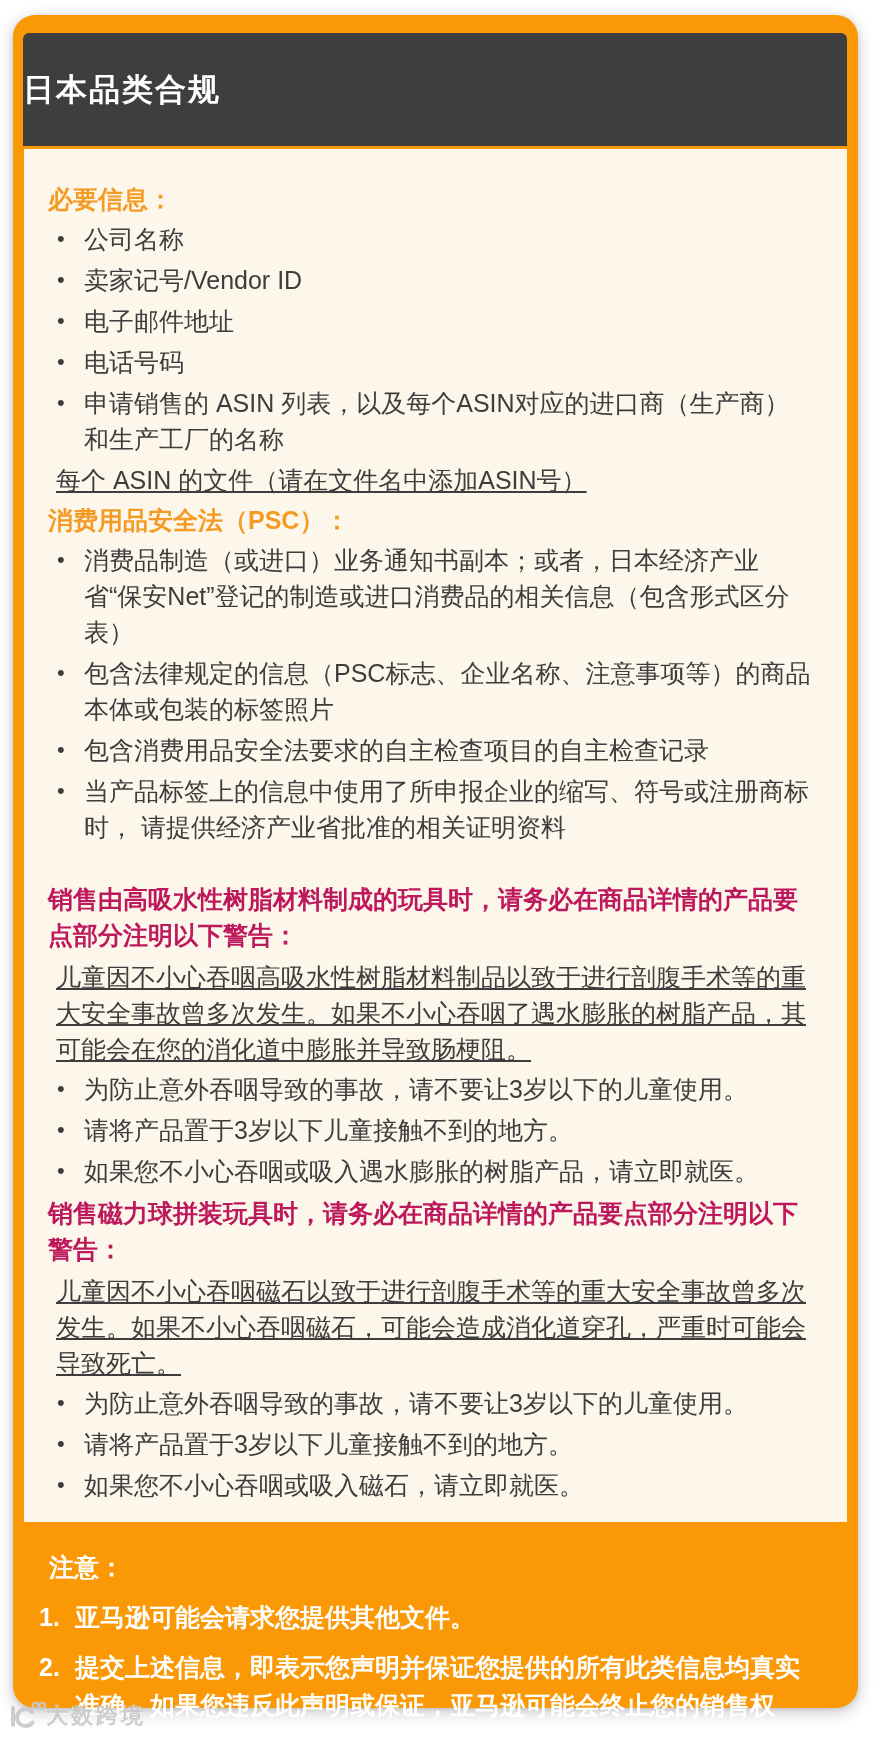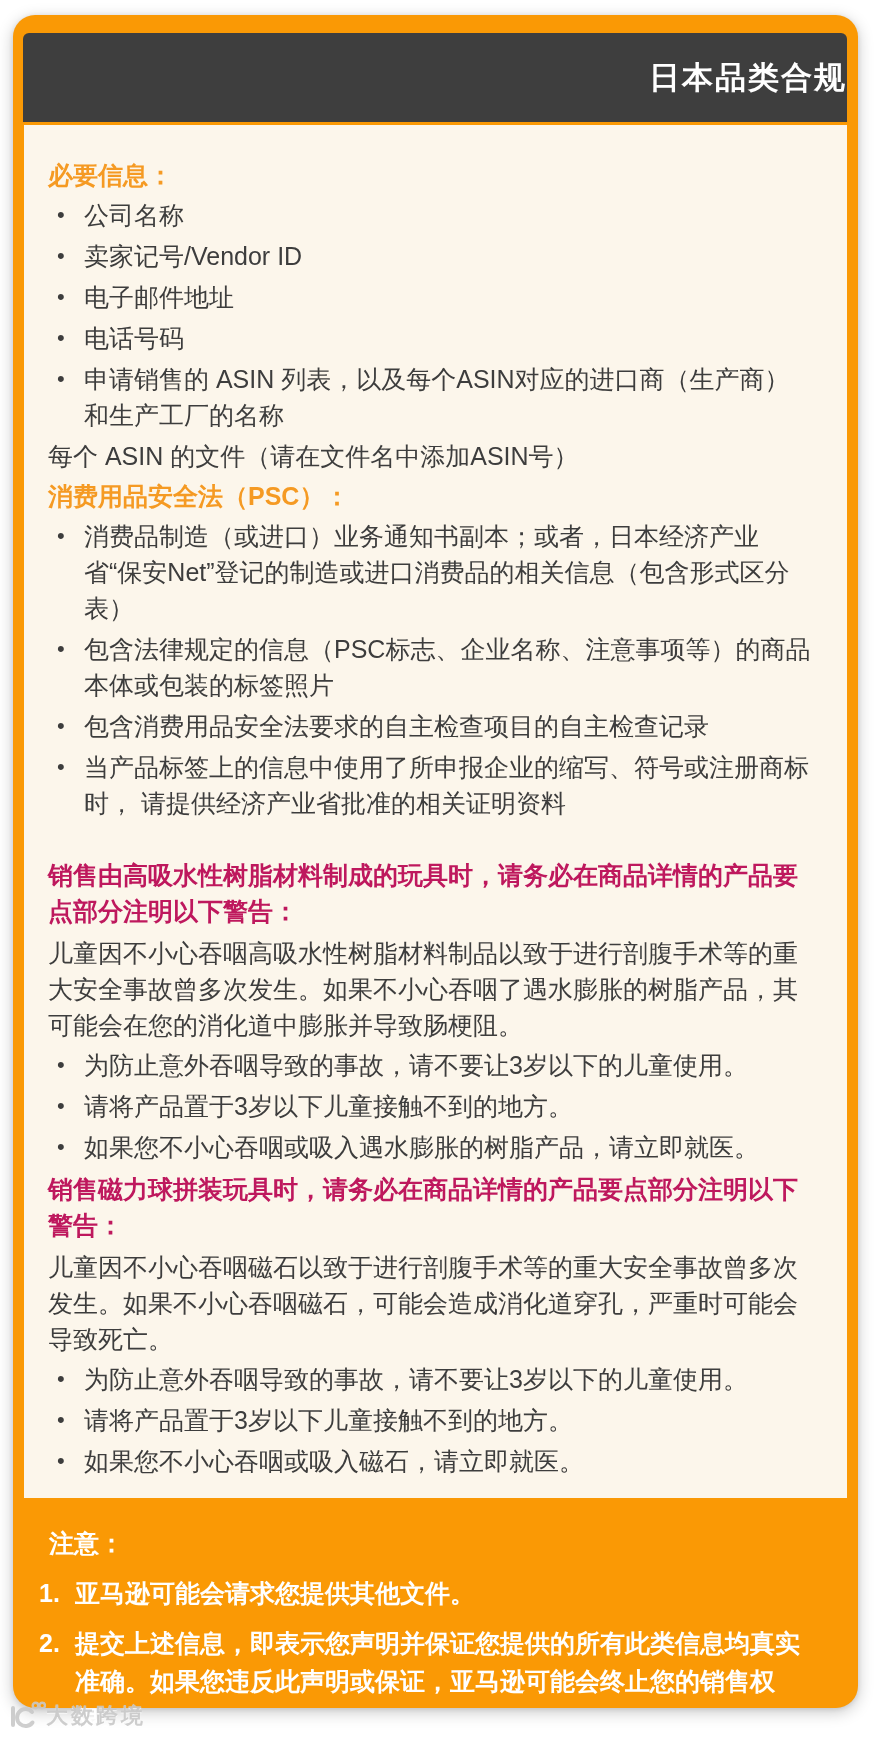--- a/index.html
+++ b/index.html
@@ -14,26 +14,26 @@
     position: absolute;
     left: 13px; top: 15px;
     width: 845px; height: 1693px;
     background: #FA9905;
     border-radius: 22px;
     box-shadow: 0 4px 16px rgba(0,0,0,0.22), 0 1px 5px rgba(0,0,0,0.10);
     box-sizing: border-box;
   }
   .header-bar {
     margin: 18px 11px 0 10px;
-    height: 89px;
+    height: 113px;
     background: #3E3E3E;
     border-radius: 6px 6px 0 0;
     display: flex;
     align-items: center;
-    justify-content: flex-end;
+    justify-content: flex-start;
   }
   .title {
     color: #ffffff;
     font-size: 31px;
     font-weight: bold;
     letter-spacing: 2px;
   }
   .content {
     margin: 3px 11px 0 11px;
     height: 1373px;
@@ -49,21 +49,21 @@
   .sec-heading {
     color: #F59A23;
     font-weight: bold;
     margin: 4px 0 4px 0;
   }
   .big-heading {
     color: #be185d;
     font-weight: bold;
     margin: 36px 0 6px 0;
   }
-  .para { margin: 4px 0 4px 0; }
+  .para { margin: 4px 0 4px 8px; text-decoration: underline; }
   ul.blist { list-style: none; margin: 0; padding: 0; }
   ul.blist li {
     position: relative;
     padding-left: 36px;
     margin: 0 0 5px 0;
   }
   ul.blist li .dot {
     position: absolute;
     left: 9px; top: 0;
     font-size: 22px;

